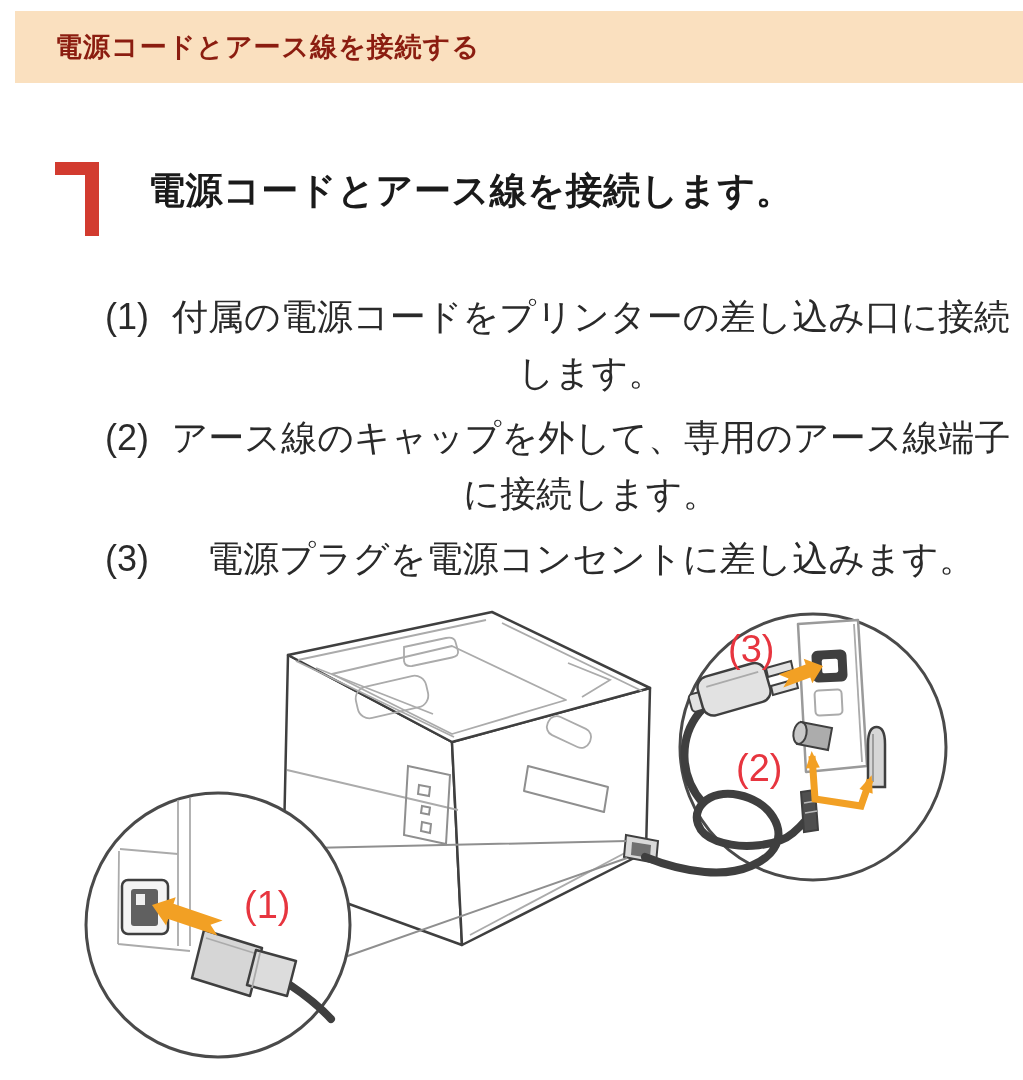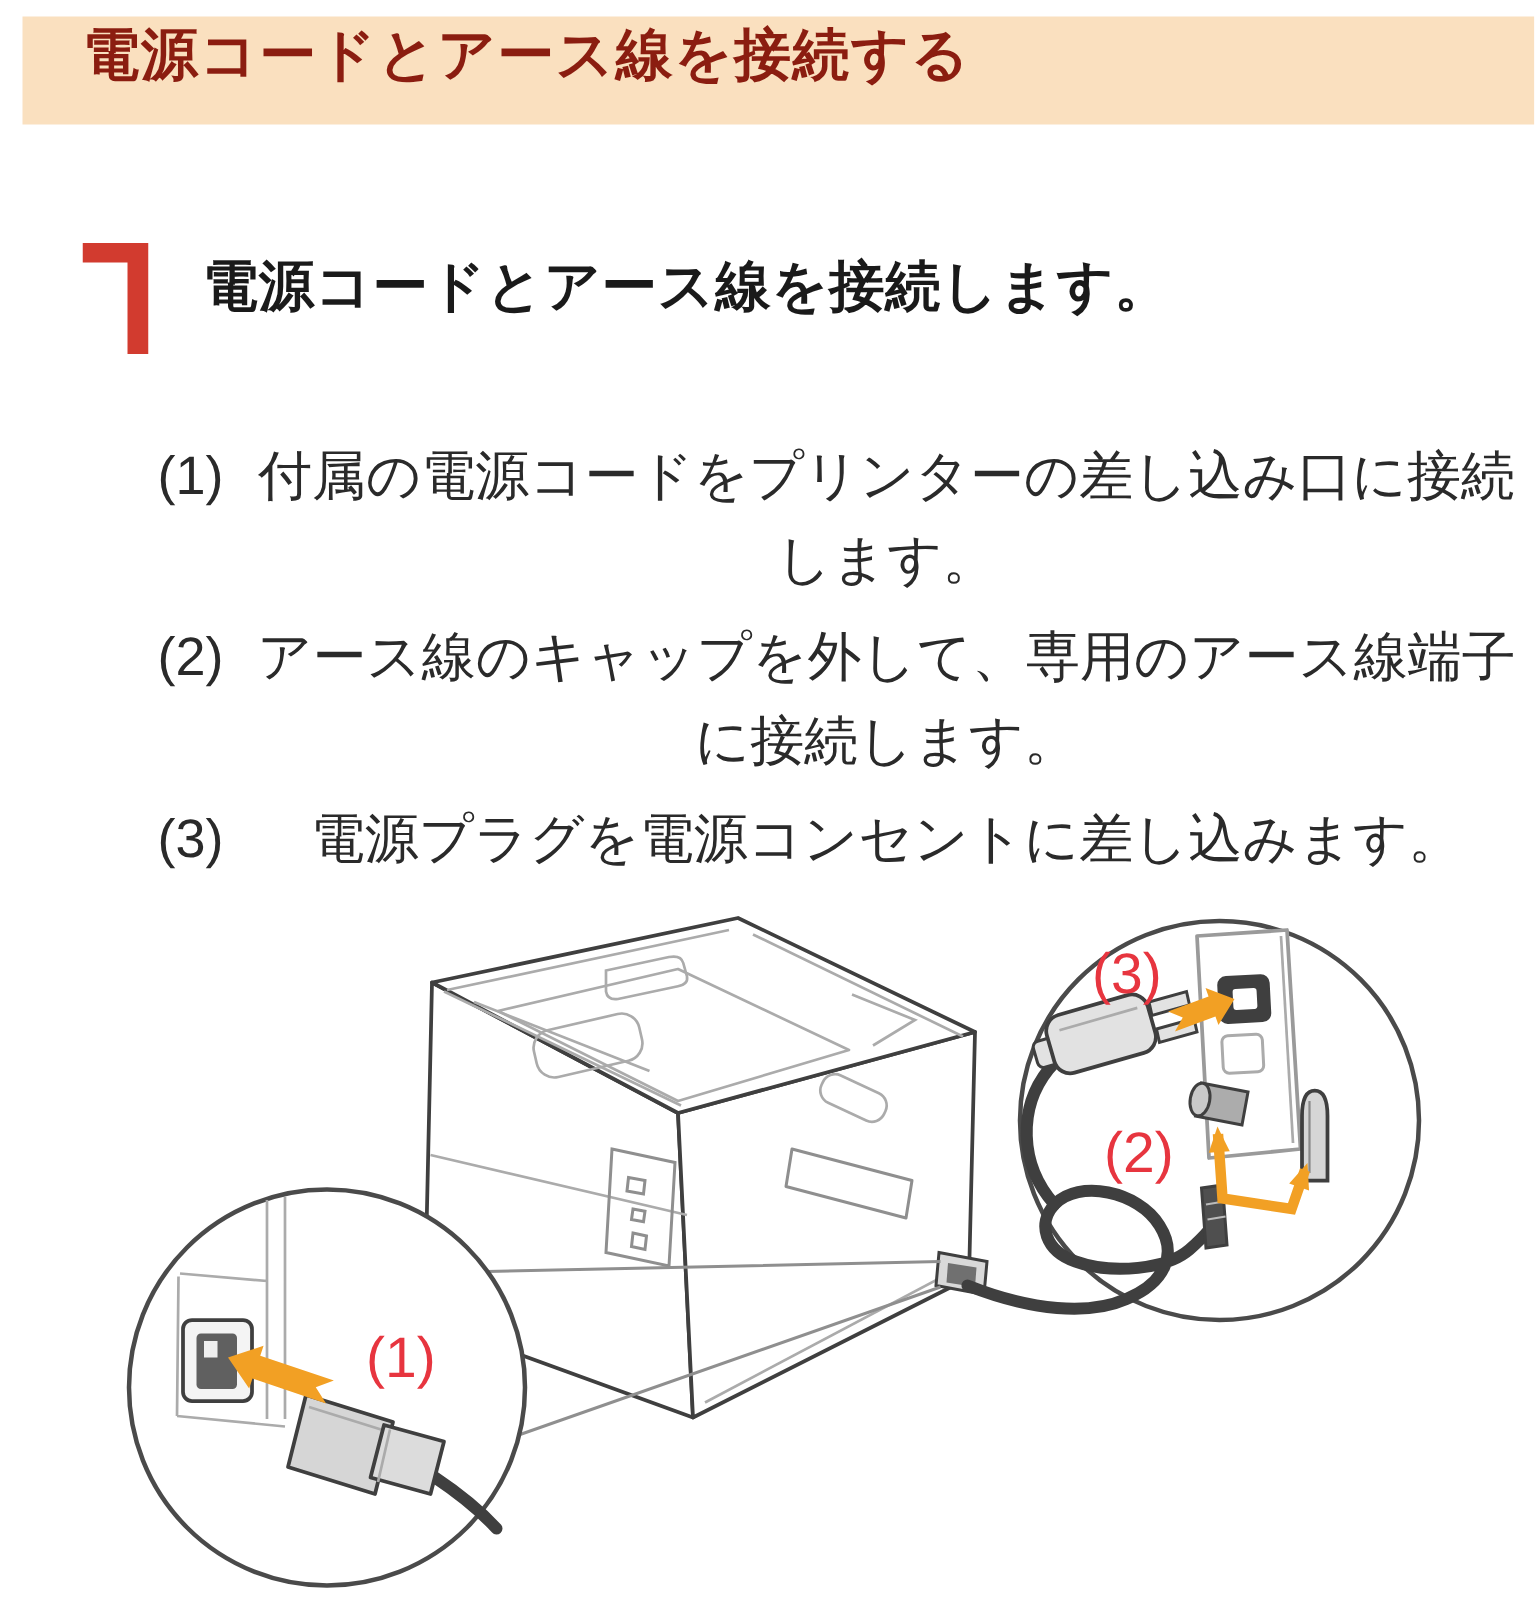--- a/index.html
+++ b/index.html
@@ -2,28 +2,28 @@
 <html><head>
 <meta charset="utf-8">
 <style>
   html,body{margin:0;padding:0;background:#ffffff;}
   body{font-family:"Liberation Sans","DejaVu Sans",sans-serif;}
   .page{position:relative;width:1023px;height:1080px;background:#ffffff;overflow:hidden;}
 
   .banner{
     position:absolute;left:15px;right:0;top:11px;height:72px;
     background:#FAE0BF;color:#8B1D10;
-    display:flex;box-sizing:border-box;padding-left:40px;
-    font-size:38px;font-weight:bold;letter-spacing:1px;
+    display:flex;align-items:center;box-sizing:border-box;padding-left:40px;
+    font-size:27px;font-weight:bold;letter-spacing:1px;
   }
 
   .step-row{position:absolute;left:55px;top:160px;display:flex;align-items:flex-start;}
   .step-glyph{display:block;margin-top:2px;}
   .sr-only{position:absolute;width:1px;height:1px;overflow:hidden;clip:rect(0 0 0 0);white-space:nowrap;}
-  .step-heading{margin-left:36px;font-size:37px;font-weight:bold;color:#1a1a1a;padding-top:6px;letter-spacing:0.5px;}
+  .step-heading{margin-left:49px;font-size:37px;font-weight:bold;color:#1a1a1a;padding-top:6px;letter-spacing:0.5px;}
 
   .instructions{position:absolute;left:105px;top:289px;}
   .item{display:flex;margin-bottom:9px;color:#2a2a2a;font-size:36px;line-height:56px;}
   .item .marker{width:56px;flex:none;}
   .item .text{white-space:pre-wrap;width:860px;text-align:center;}
 
   .figure{position:absolute;left:0;top:596px;width:1023px;height:470px;}
   .figure svg{display:block;}
   .figure text{font-family:"Liberation Sans","DejaVu Sans",sans-serif;font-size:38px;}
   .thin{stroke:#ABABAB;stroke-width:1.8;fill:none;}

